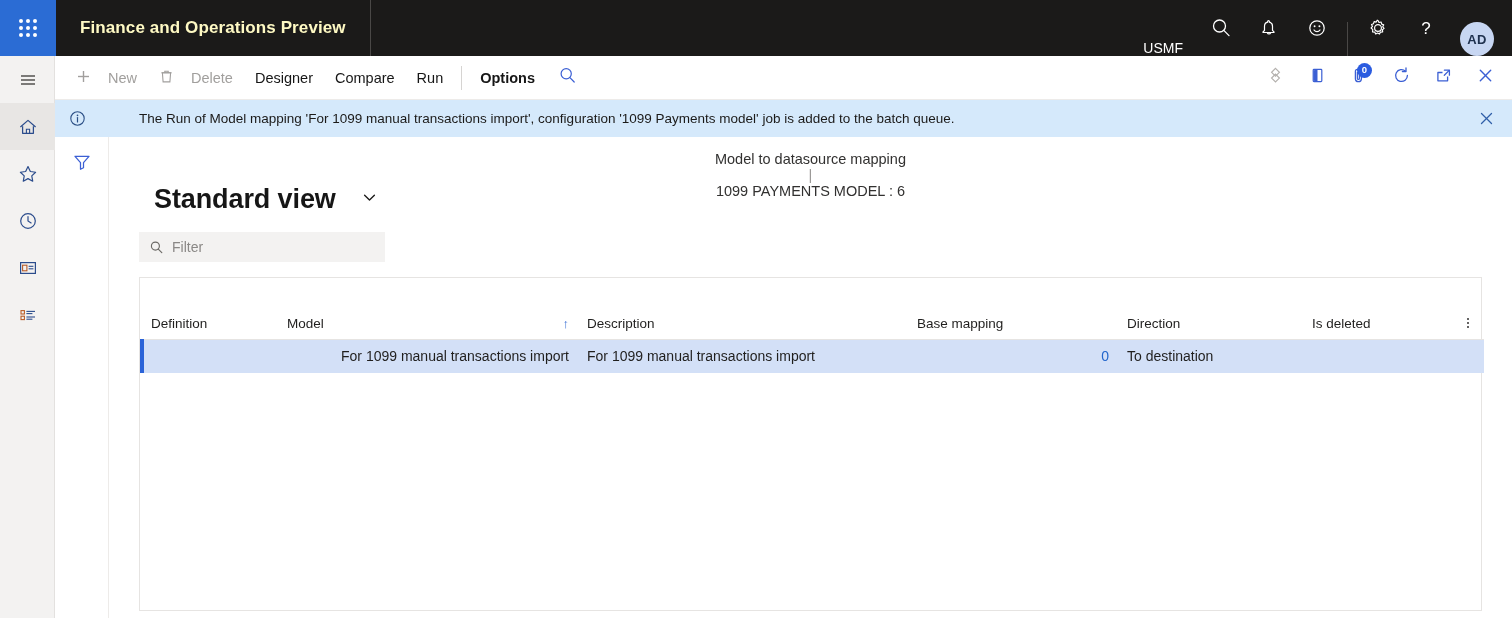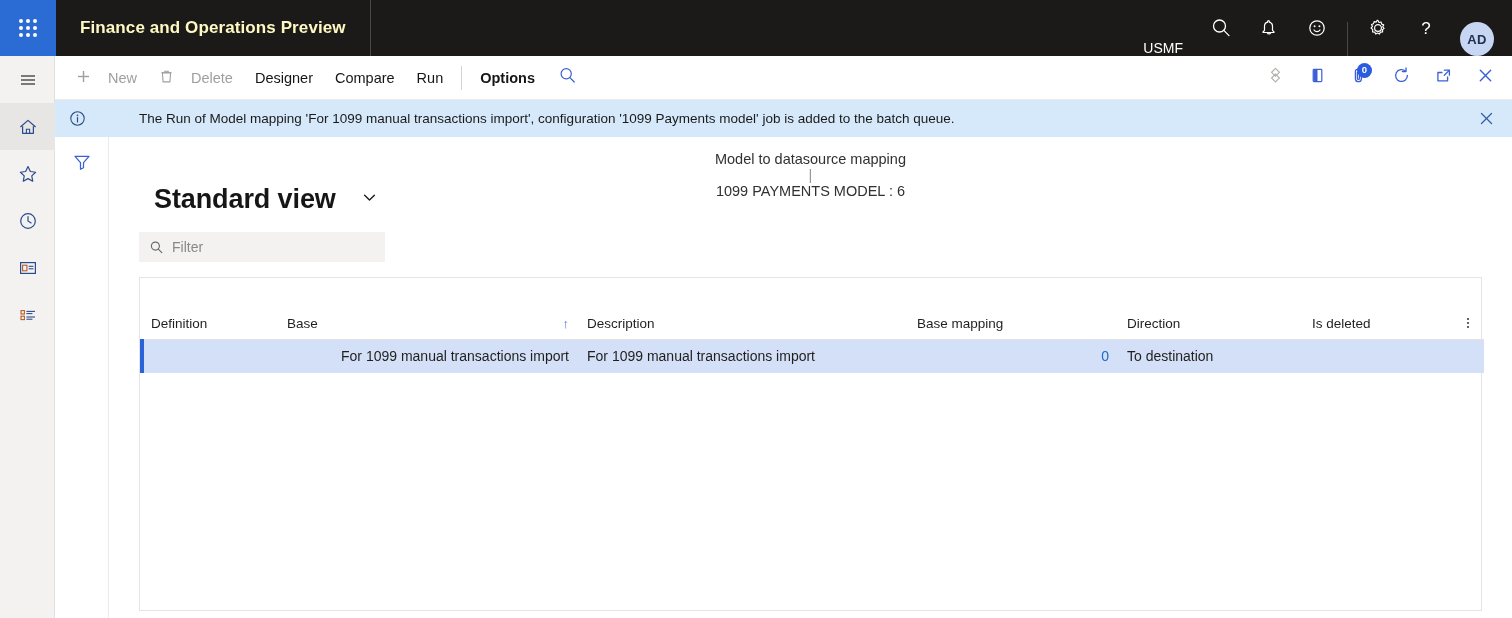--- a/index.html
+++ b/index.html
@@ -674,21 +674,21 @@
             </colgroup>
             <thead>
               <tr>
                 <th>
                   <div class="th-inner">
                       <span>Definition</span>
                     </div>
                 </th>
                 <th>
                   <div class="th-inner">
-                    <span>Base</span>
+                    <span>Model</span>
                     <span class="sort-arrow">↑</span>
                   </div>
                 </th>
                 <th>
                   <div class="th-inner">
                       <span>Description</span>
                     </div>
                 </th>
                 <th>
                   <div class="th-inner">

